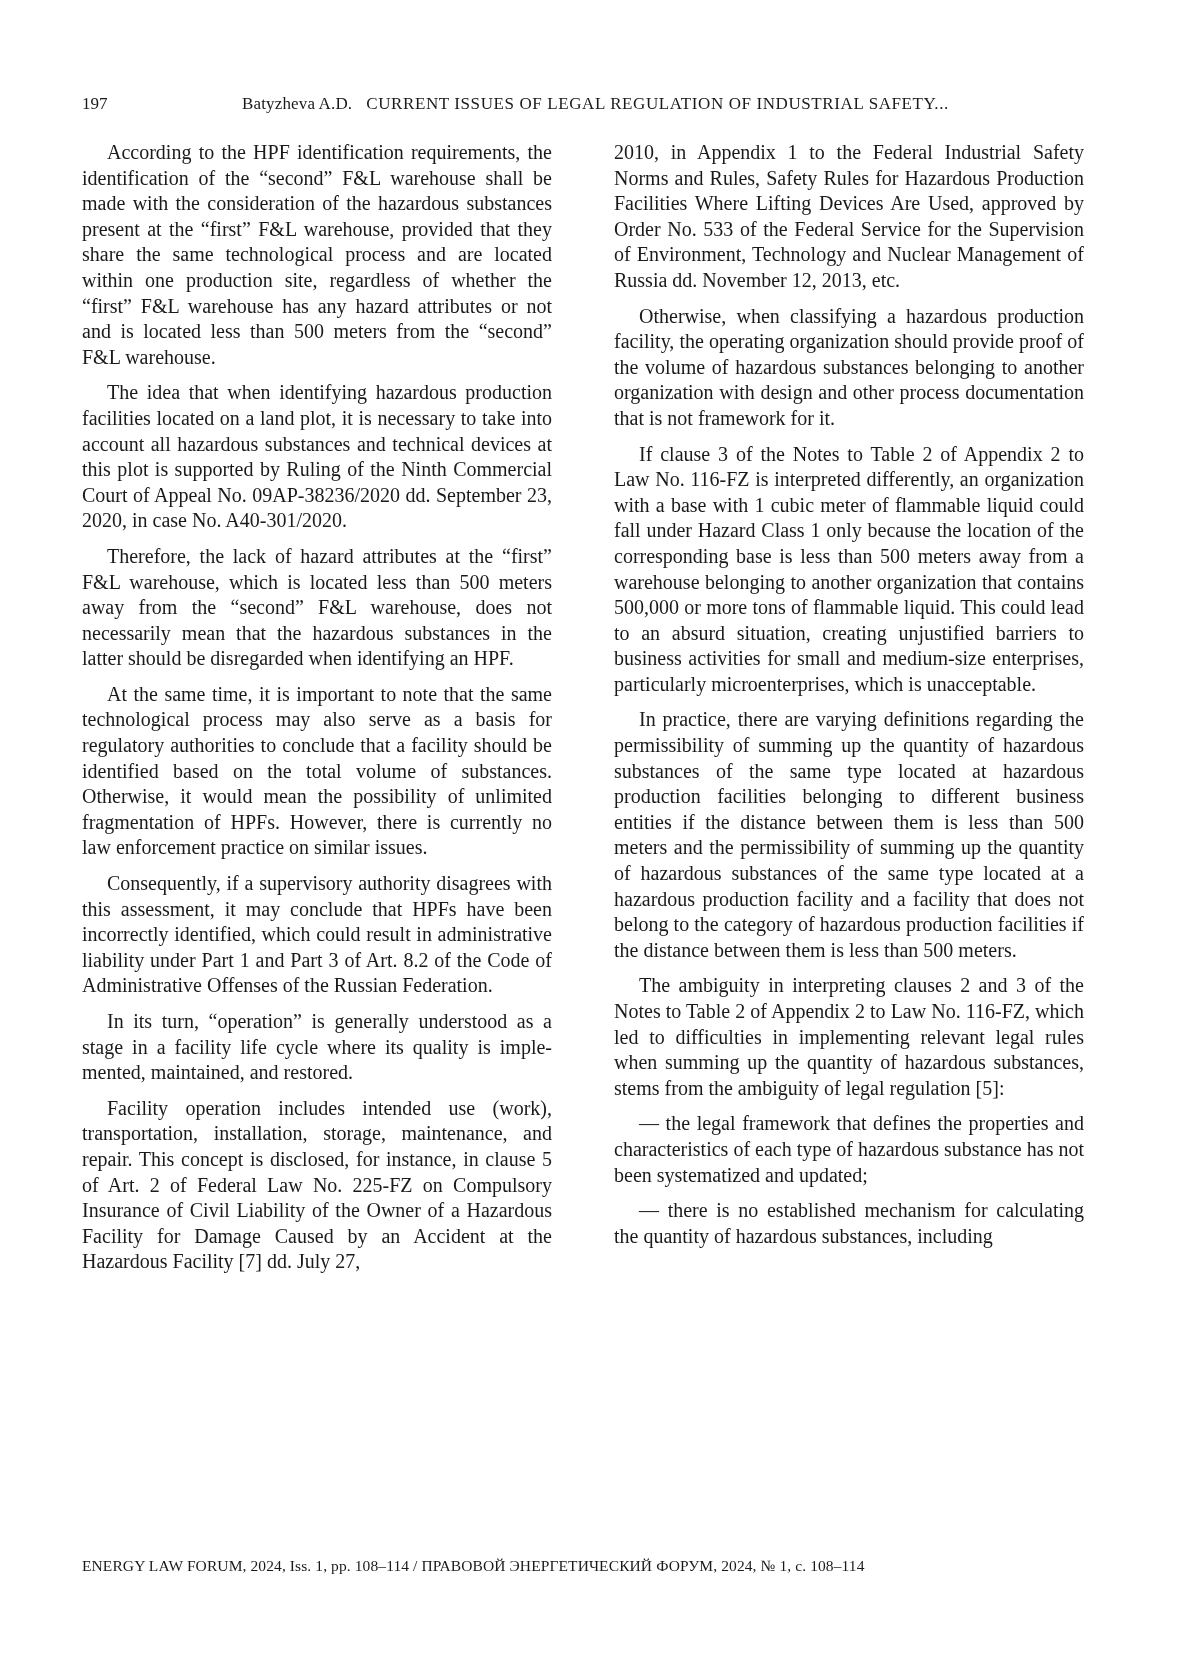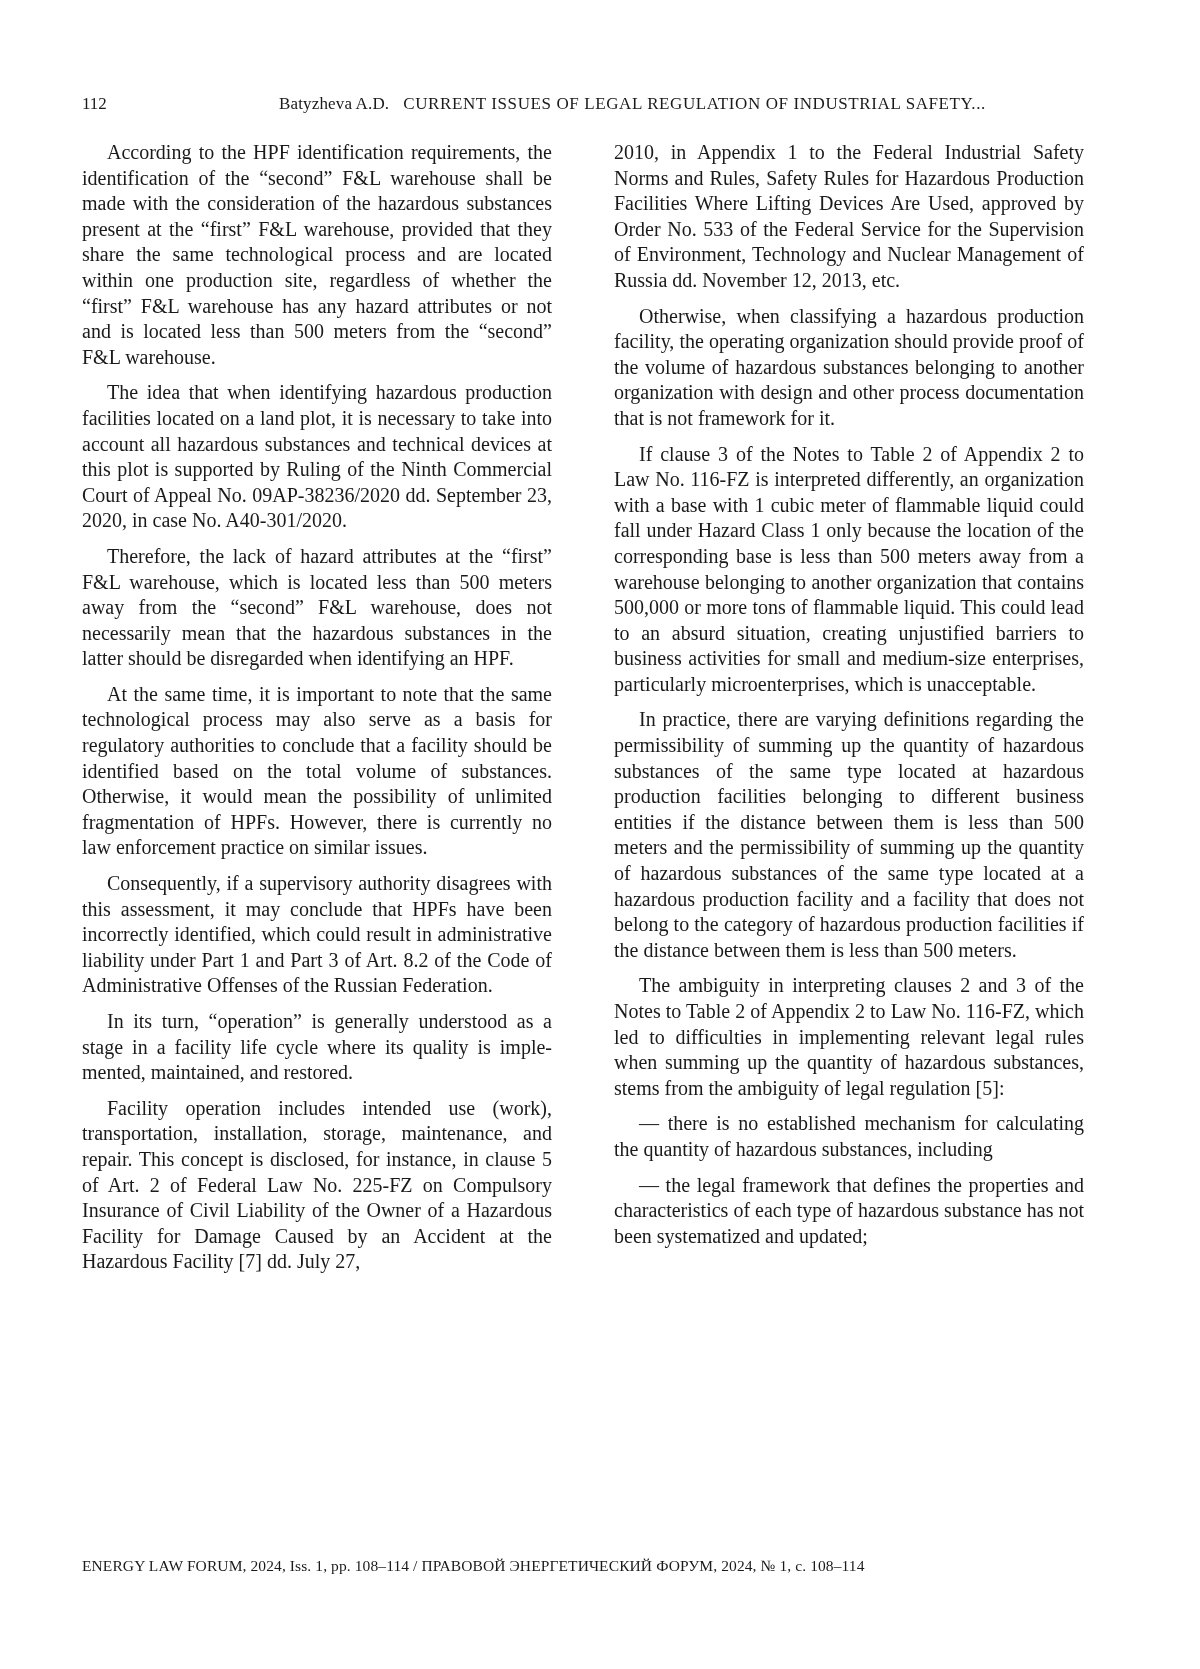--- a/index.html
+++ b/index.html
@@ -2,35 +2,35 @@
 <html><head>
   <meta charset="utf-8">
   <style>
     html, body { margin: 0; padding: 0; background: #ffffff; }
     body { width: 1200px; height: 1669px; position: relative; overflow: hidden;
       font-family: "Liberation Serif", "DejaVu Serif", serif; color: #1a1a1a; }
     .running-head { position: absolute; top: 92px; left: 82px; width: 961px; height: 24px;
       font-size: 17px; line-height: 24px; }
     .page-number { position: absolute; left: 0; top: 0; }
     .head-title { position: absolute; left: 160px; top: 0; letter-spacing: 0.15px; white-space: nowrap; }
-    .head-title .author { margin-right: 14px; margin-left: 37px; }
+    .head-title .author { margin-right: 14px; }
     .head-title .title { letter-spacing: 0.6px; }
     .column { position: absolute; top: 140px; width: 470px; font-size: 20px; line-height: 25.6px; }
     .col-left { left: 82px; }
     .col-right { left: 574px; margin-left: 40px; }
     .column p { margin: 0 0 10px 0; text-align: justify; text-indent: 25px; hyphens: manual; }
     .column p.cont { text-indent: 0; }
     .footer { position: absolute; top: 1555px; left: 82px; width: 961px; font-size: 15.5px;
       line-height: 22px; white-space: nowrap; letter-spacing: 0.1px; }
   </style>
 </head>
 <body>
 
 <div class="running-head">
-  <span class="page-number">112</span>
+  <span class="page-number">197</span>
   <span class="head-title">
     <span class="author">Batyzheva A.D.</span><span class="title">CURRENT ISSUES OF LEGAL REGULATION OF INDUSTRIAL SAFETY...</span>
   </span>
 </div>
 
 <div class="column col-left">
   <p>According to the HPF identification requirements, the identification of the “second” F&amp;L warehouse shall be made with the consideration of the hazardous substances present at the “first” F&amp;L warehouse, pro­vided that they share the same technological process and are located within one production site, regardless of whether the “first” F&amp;L warehouse has any hazard attributes or not and is located less than 500 meters from the “second” F&amp;L warehouse.</p>
   <p>The idea that when identifying hazardous produc­tion facilities located on a land plot, it is necessary to take into account all hazardous substances and tech­nical devices at this plot is supported by Ruling of the Ninth Commercial Court of Appeal No. 09AP-38236/2020 dd. September 23, 2020, in case No. A40-301/2020.</p>
   <p>Therefore, the lack of hazard attributes at the “first” F&amp;L warehouse, which is located less than 500 meters away from the “second” F&amp;L warehouse, does not necessarily mean that the hazardous substances in the latter should be disregarded when identifying an HPF.</p>
   <p>At the same time, it is important to note that the same technological process may also serve as a basis for regulatory authorities to conclude that a facility should be identified based on the total volume of sub­stances. Otherwise, it would mean the possibility of unlimited fragmentation of HPFs. However, there is currently no law enforcement practice on similar is­sues.</p>
@@ -38,17 +38,17 @@
   <p>In its turn, “operation” is generally understood as a stage in a facility life cycle where its quality is imple­mented, maintained, and restored.</p>
   <p>Facility operation includes intended use (work), transportation, installation, storage, maintenance, and repair. This concept is disclosed, for instance, in clause 5 of Art. 2 of Federal Law No. 225-FZ on Compulsory Insurance of Civil Liability of the Own­er of a Hazardous Facility for Damage Caused by an Accident at the Hazardous Facility [7] dd. July 27,</p>
 </div>
 
 <div class="column col-right">
   <p class="cont">2010, in Appendix 1 to the Federal Industrial Safety Norms and Rules, Safety Rules for Hazardous Pro­duction Facilities Where Lifting Devices Are Used, approved by Order No. 533 of the Federal Service for the Supervision of Environment, Technology and Nu­clear Management of Russia dd. November 12, 2013, etc.</p>
   <p>Otherwise, when classifying a hazardous produc­tion facility, the operating organization should provide proof of the volume of hazardous substances belong­ing to another organization with design and other pro­cess documentation that is not framework for it.</p>
   <p>If clause 3 of the Notes to Table 2 of Appendix 2 to Law No. 116-FZ is interpreted differently, an organi­zation with a base with 1 cubic meter of flammable liq­uid could fall under Hazard Class 1 only because the location of the corresponding base is less than 500 me­ters away from a warehouse belonging to another or­ganization that contains 500,000 or more tons of flam­mable liquid. This could lead to an absurd situation, creating unjustified barriers to business activities for small and medium-size enterprises, particularly mi­croenterprises, which is unacceptable.</p>
   <p>In practice, there are varying definitions regarding the permissibility of summing up the quantity of haz­ardous substances of the same type located at hazard­ous production facilities belonging to different busi­ness entities if the distance between them is less than 500 meters and the permissibility of summing up the quantity of hazardous substances of the same type lo­cated at a hazardous production facility and a facility that does not belong to the category of hazardous pro­duction facilities if the distance between them is less than 500 meters.</p>
   <p>The ambiguity in interpreting clauses 2 and 3 of the Notes to Table 2 of Appendix 2 to Law No. 116-FZ, which led to difficulties in implementing relevant le­gal rules when summing up the quantity of hazardous substances, stems from the ambiguity of legal regula­tion [5]:</p>
+  <p>— the legal framework that defines the properties and characteristics of each type of hazardous sub­stance has not been systematized and updated;</p>
   <p>— there is no established mechanism for calculat­ing the quantity of hazardous substances, including</p>
-  <p>— the legal framework that defines the properties and characteristics of each type of hazardous sub­stance has not been systematized and updated;</p>
 </div>
 
 <div class="footer">ENERGY LAW FORUM, 2024, Iss. 1, pp. 108–114 / ПРАВОВОЙ ЭНЕРГЕТИЧЕСКИЙ ФОРУМ, 2024, № 1, с. 108–114</div>
 
 </body></html>

